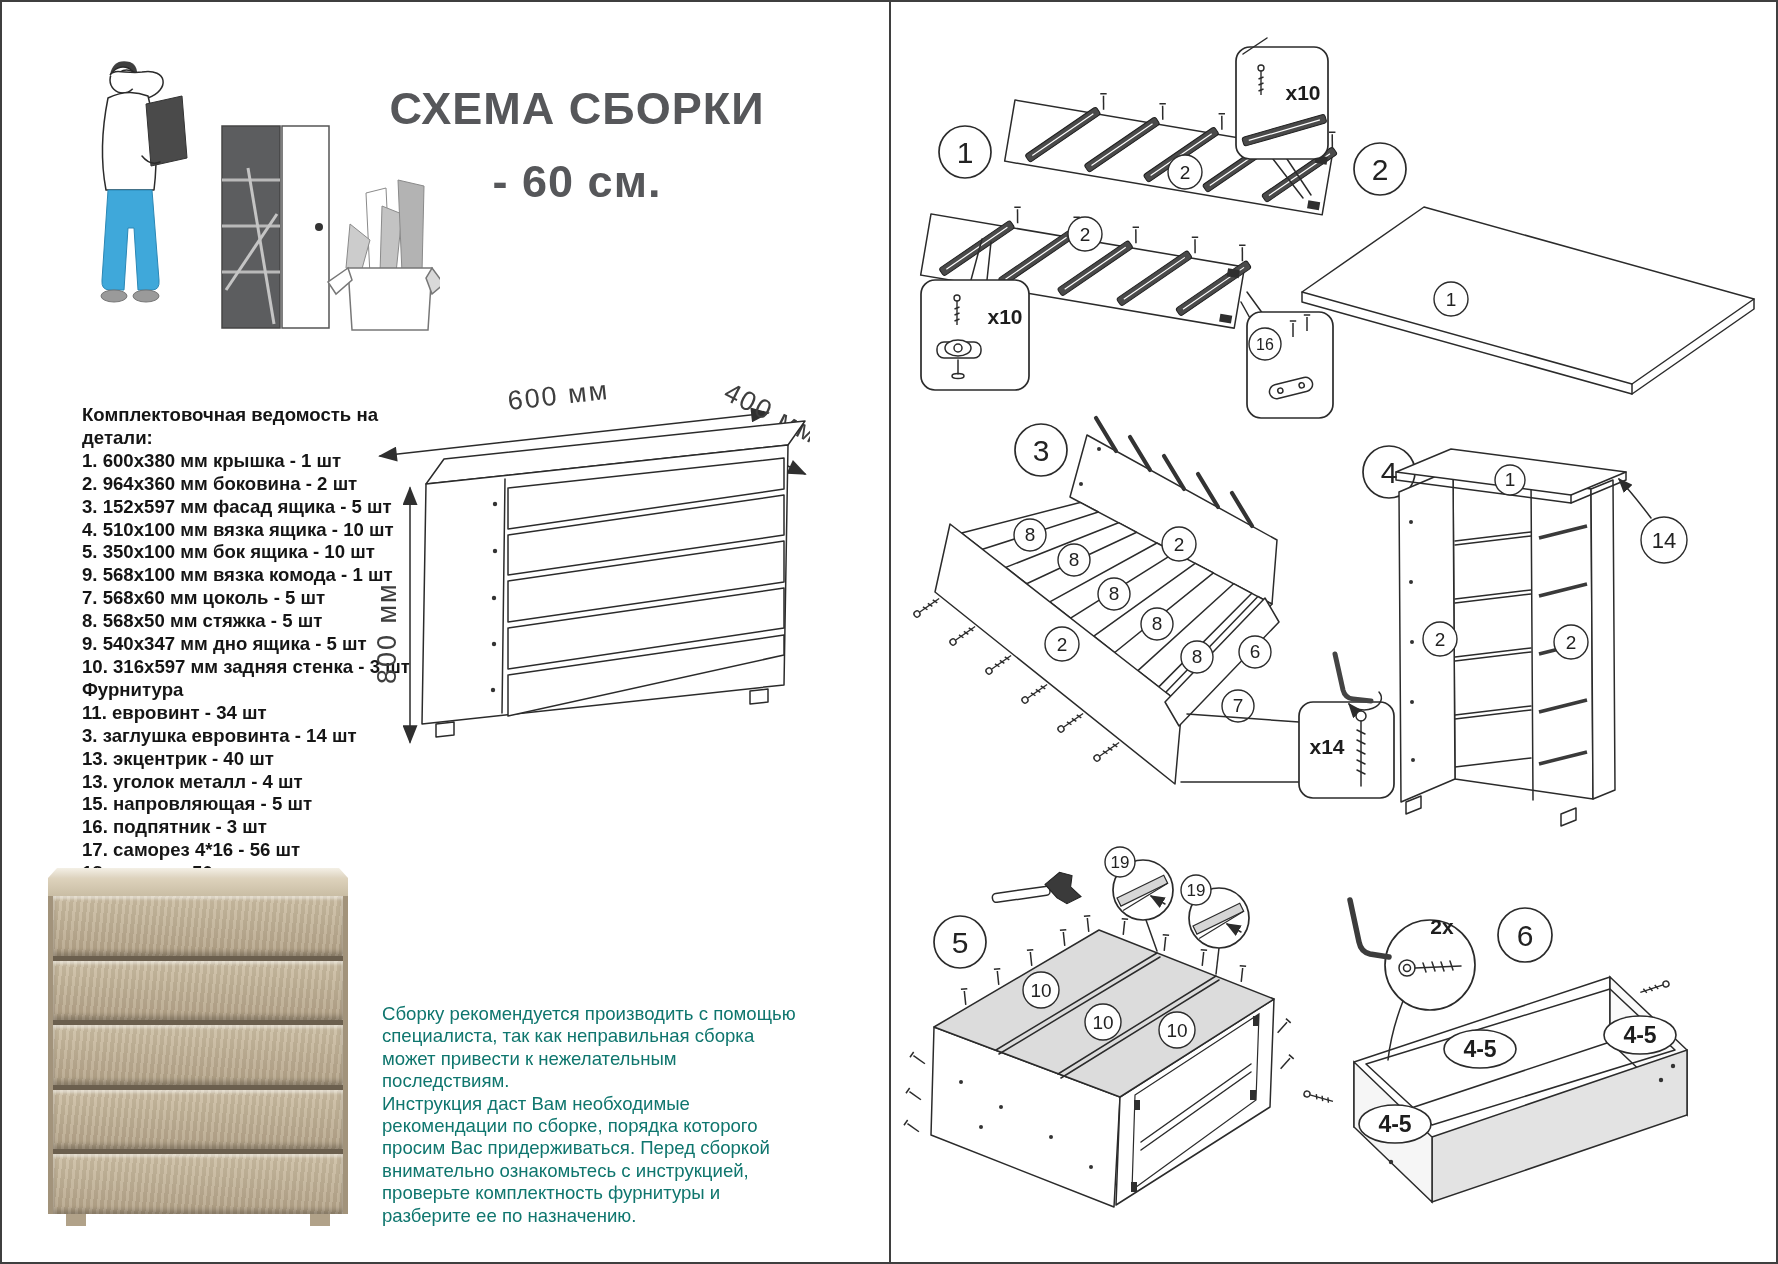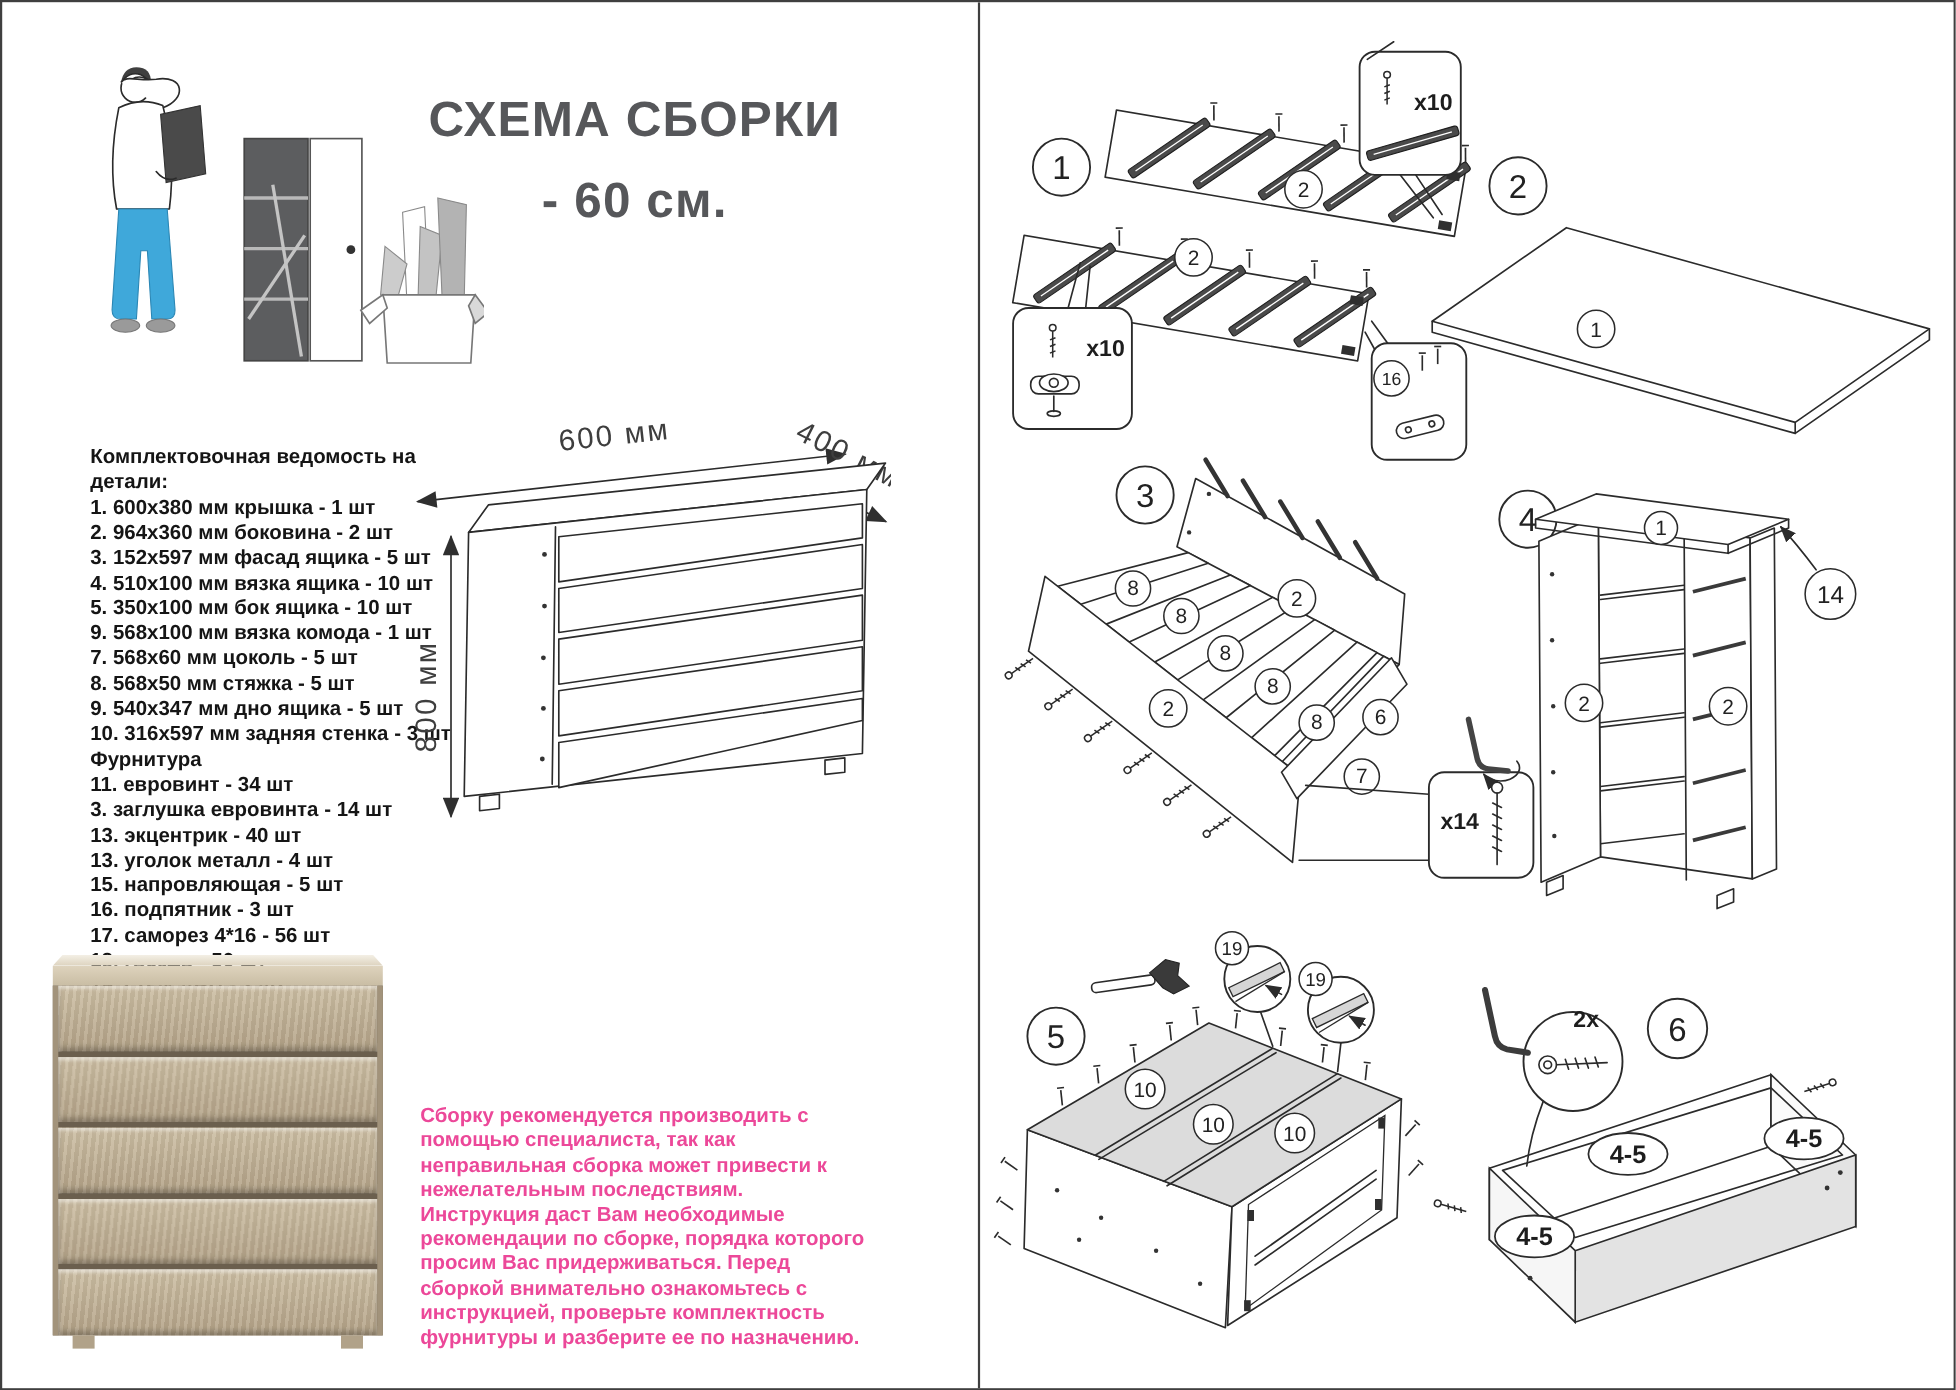--- a/index.html
+++ b/index.html
@@ -4,22 +4,22 @@
 <style>
   html,body{margin:0;padding:0;background:#ffffff;}
   #page{position:relative;width:1778px;height:1264px;background:#fff;overflow:hidden;
         font-family:"Liberation Sans",sans-serif;box-sizing:border-box;border:2px solid #3f3f3f;}
   #divider{position:absolute;left:887px;top:0;width:2px;height:1264px;background:#3f3f3f;}
 
   .title{position:absolute;left:350px;top:70px;width:450px;text-align:center;
          font-weight:700;font-size:45px;line-height:73px;color:#56575a;letter-spacing:1px;}
   .plist{position:absolute;left:40px;top:402px;width:345px;color:#151515;
          font-weight:700;font-size:18.6px;line-height:22.9px;margin-left:40px;}
-  .note{position:absolute;left:380px;top:1001px;width:414px;color:#ec4899;
-        font-weight:700;font-size:18.6px;line-height:22.4px;white-space:pre-line;}
+  .note{position:absolute;left:380px;top:1001px;width:414px;color:#0f766e;
+        font-weight:400;font-size:18.6px;line-height:22.4px;white-space:pre-line;}
 
   
   .photo{position:absolute;left:46px;top:866px;width:300px;height:376px;}
   .photo .toprim{height:10px;background:linear-gradient(180deg,#f4f0e6,#ddd3bf);
                  clip-path:polygon(3% 0,97% 0,100% 100%,0 100%);}
   .photo .topface{height:18px;background:linear-gradient(180deg,#ded3bd,#c9bda4);}
   .photo .body{height:318px;border-left:5px solid #a2937b;border-right:5px solid #a2937b;
                background:#6b5f4e;display:flex;flex-direction:column;gap:5px;}
   .photo .drawer{flex:1;background:
         repeating-linear-gradient(96deg,rgba(255,255,255,.10) 0 3px,rgba(0,0,0,.05) 3px 7px),

